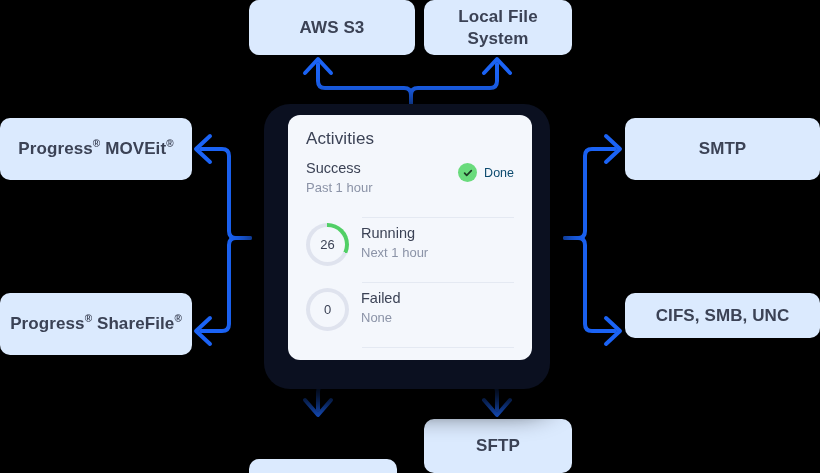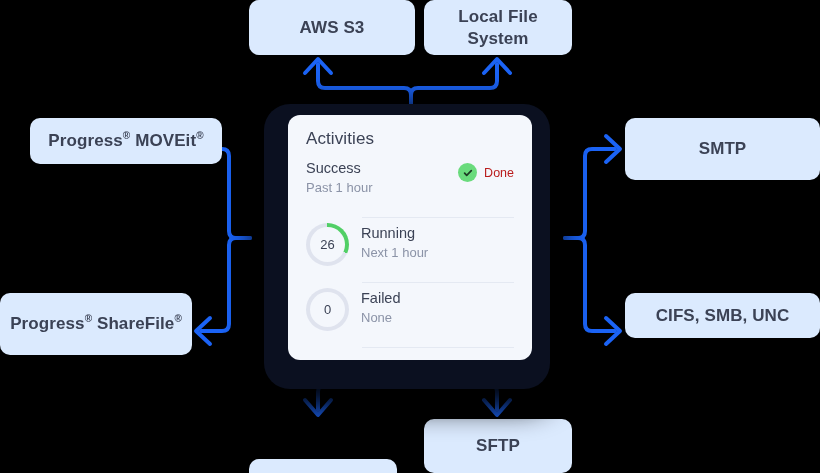--- a/index.html
+++ b/index.html
@@ -43,21 +43,21 @@
   }
   .node sup {
     font-size: 10px;
     font-weight: bold;
     vertical-align: super;
     line-height: 0;
   }
 
   .n-aws    { left: 249px; top: 0px;   width: 166px; height: 55px; }
   .n-local  { left: 424px; top: 0px;   width: 148px; height: 55px; }
-  .n-moveit { left: 0px;   top: 118px; width: 192px; height: 46px; margin-left: 30px; }
+  .n-moveit { left: 0px;   top: 118px; width: 192px; height: 62px; }
   .n-share  { left: 0px;   top: 293px; width: 192px; height: 62px; }
   .n-smtp   { left: 625px; top: 118px; width: 195px; height: 62px; }
   .n-cifs   { left: 625px; top: 293px; width: 195px; height: 45px; }
   .n-ftps   { left: 249px; top: 419px; width: 148px; height: 54px; margin-top: 40px; }
   .n-sftp   { left: 424px; top: 419px; width: 148px; height: 54px; }
 
   
   .card-shadow {
     position: absolute;
     left: 264px; top: 104px;
@@ -148,21 +148,21 @@
   .badge .check {
     width: 19px; height: 19px;
     border-radius: 50%;
     background: #69db7c;
     display: flex;
     align-items: center;
     justify-content: center;
   }
   .badge .check svg { display: block; }
   .badge-label {
-    color: #b91c1c;
+    color: #0c4a6e;
     font-size: 12.5px;
   }
 </style>
 </head>
 <body>
 
 <div id="stage">
 
   <svg id="wires" viewBox="0 0 820 473">
     <defs>

